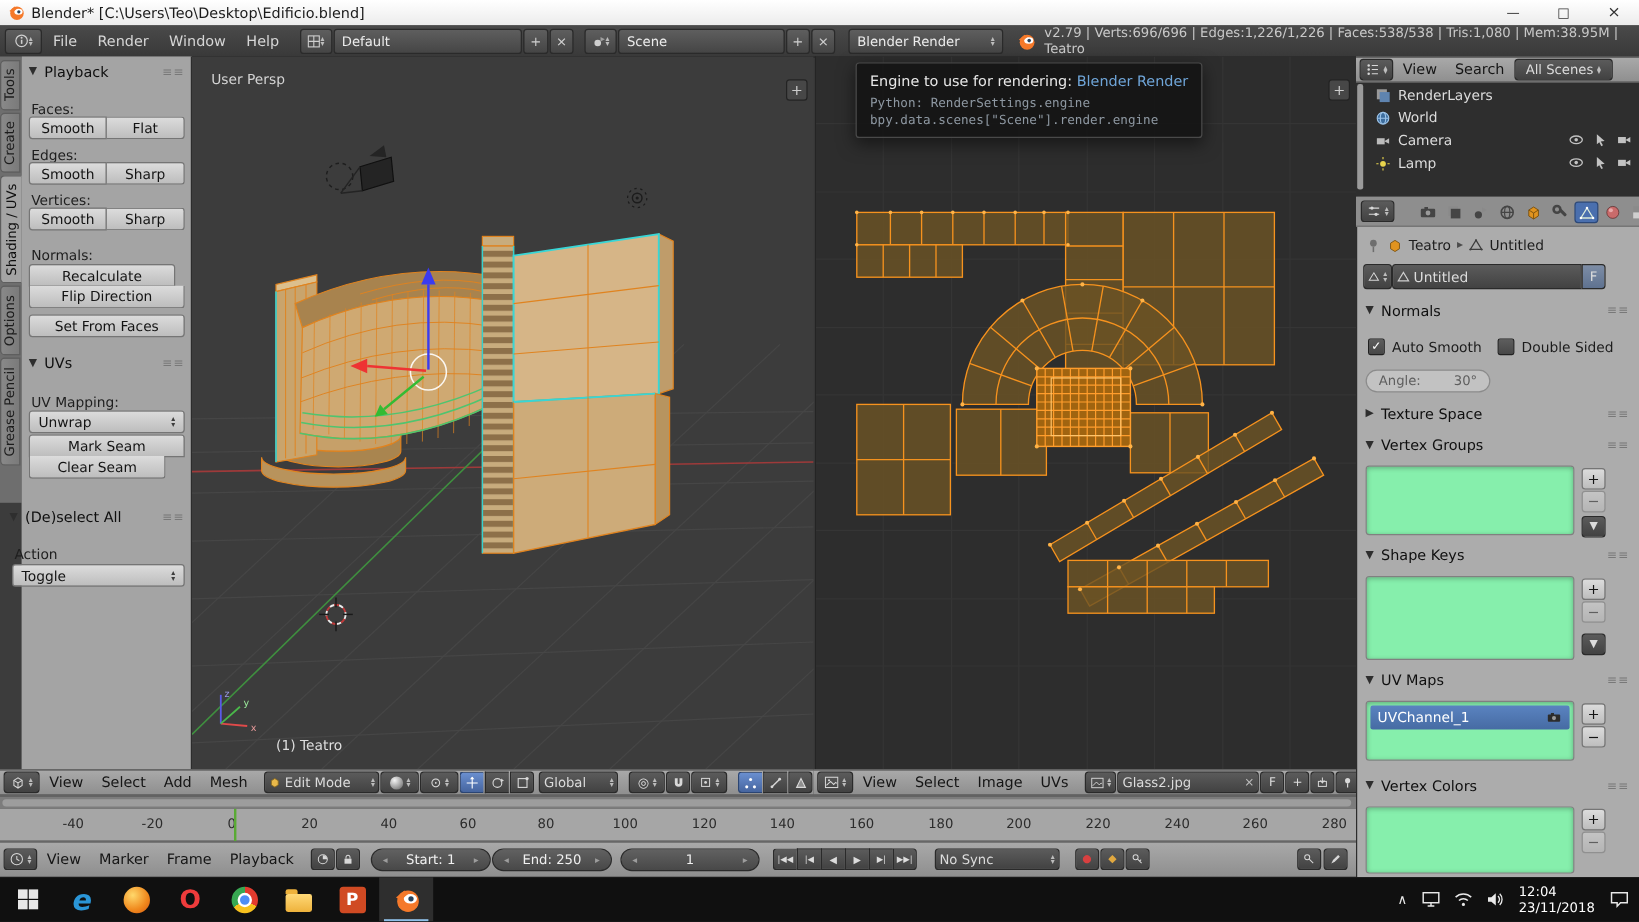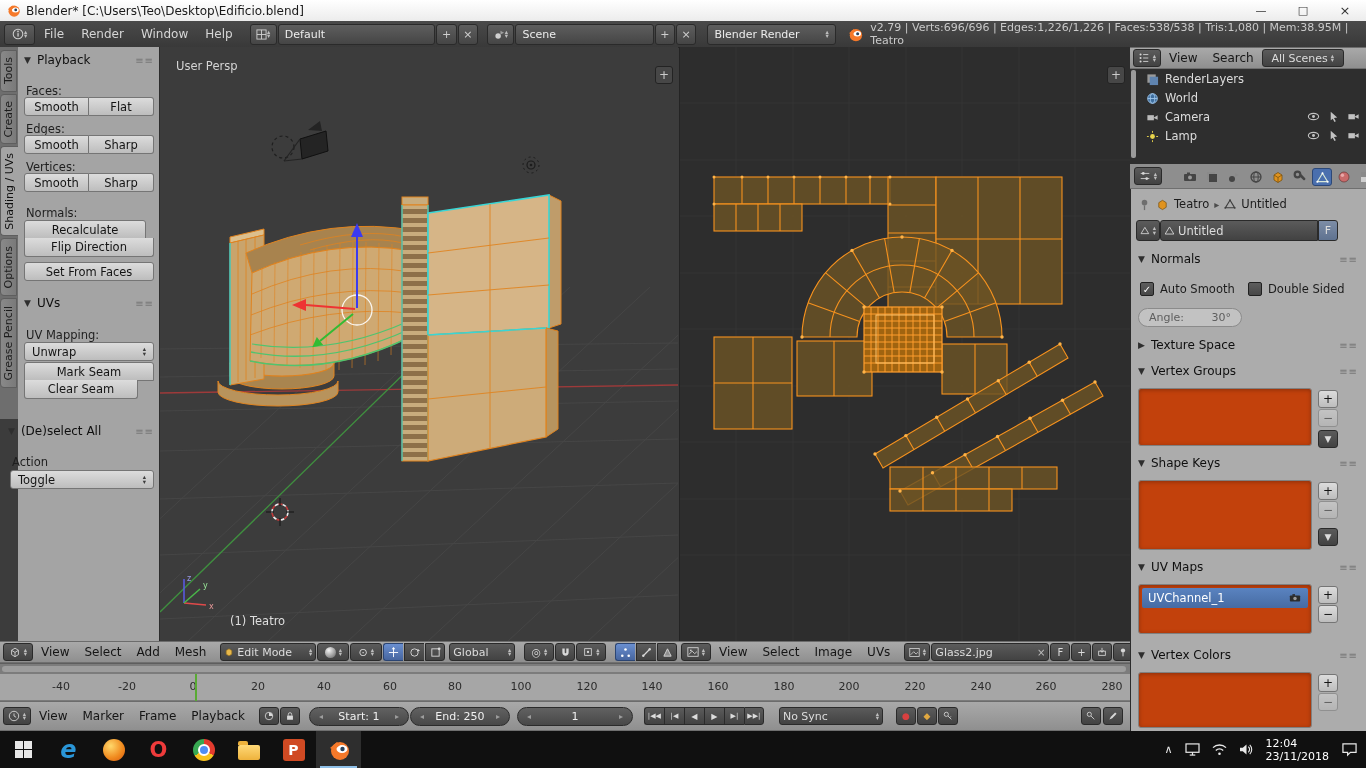--- a/index.html
+++ b/index.html
@@ -36,21 +36,21 @@
   .lbl{position:absolute;color:#1e1e1e;font-size:11.5px;}
   .phdr{position:absolute;display:flex;align-items:center;gap:6px;color:#0f0f0f;font-size:12px;}
   .phdr .tri{font-size:9px;color:#2e2e2e;}
   .grip{color:#787878;font-size:10px;letter-spacing:1px;}
   .vtab{position:absolute;left:0;width:17px;display:flex;align-items:center;justify-content:center;
         background:linear-gradient(90deg,#898989,#7a7a7a);border:1px solid #5e5e5e;border-radius:4px 0 0 4px;color:#1c1c1c;font-size:11px;box-sizing:border-box;}
   .vtab span{writing-mode:vertical-rl;transform:rotate(180deg);white-space:nowrap;}
   .vtab.active{width:18px;background:#a4a4a4;border-right:none;color:#0f0f0f;}
   .cb{width:14px;height:14px;background:linear-gradient(#5d5d5d,#474747);border:1px solid #202020;border-radius:2px;
       display:inline-flex;align-items:center;justify-content:center;color:#fff;font-size:10px;box-sizing:border-box;}
-  .listbox{position:absolute;background:#c2410c;border:1px solid #808080;border-radius:3px;box-shadow:inset 0 1px 4px rgba(0,0,0,.28);box-sizing:border-box;}
+  .listbox{position:absolute;background:#86efac;border:1px solid #808080;border-radius:3px;box-shadow:inset 0 1px 4px rgba(0,0,0,.28);box-sizing:border-box;}
   .sbtn{position:absolute;width:20px;height:18px;background:linear-gradient(#dcdcdc,#bdbdbd);border:1px solid #757575;
         border-radius:3px;color:#141414;display:flex;align-items:center;justify-content:center;font-size:12px;box-sizing:border-box;}
   .sbtn.dim{opacity:.5;}
   .sbtn.dark{background:linear-gradient(#5b5b5b,#424242);border-color:#2a2a2a;color:#dcdcdc;font-size:9px;}
   .pill{position:absolute;height:19px;border-radius:10px;background:linear-gradient(#616161,#484848);border:1px solid #2b2b2b;
         color:#f0f0f0;display:flex;align-items:center;padding:0 9px;font-size:11px;gap:4px;box-sizing:border-box;}
   .pill .arr{color:#9d9d9d;font-size:8px;}
   
   .tick{position:absolute;transform:translateX(-50%);color:#2b2b2b;font-size:11px;top:6px;}
   
@@ -954,20 +954,26 @@
 
   <div class="phdr" style="left:1138px;top:648px;width:220px">
     <span class="tri">▼</span>
     <span>Vertex Colors</span>
     <span class="grip" style="margin-left:auto">≡≡</span>
   </div>
   <div class="listbox" style="left:1138px;top:672px;width:174px;height:56px"></div>
   <div class="sbtn" style="left:1318px;top:674px">+</div>
   <div class="sbtn dim" style="left:1318px;top:693px">−</div>
 
+  <div class="tooltip">
+    <div class="l1"><span>Engine to use for rendering:</span>
+      <span class="val">Blender Render</span></div>
+    <div class="mono">Python: RenderSettings.engine</div>
+    <div class="mono" style="margin-top:2px">bpy.data.scenes["Scene"].render.engine</div>
+  </div>
 
   <div class="a tbar">
     <div class="tbtn" style="width:46px">
       <svg width="17" height="17" viewBox="0 0 17 17">
         <rect x="0" y="0" width="8" height="8" fill="#e8e8e8"></rect>
           <rect x="9" y="0" width="8" height="8" fill="#e8e8e8"></rect>
         <rect x="0" y="9" width="8" height="8" fill="#e8e8e8"></rect>
           <rect x="9" y="9" width="8" height="8" fill="#e8e8e8"></rect>
         </svg>
     </div>

